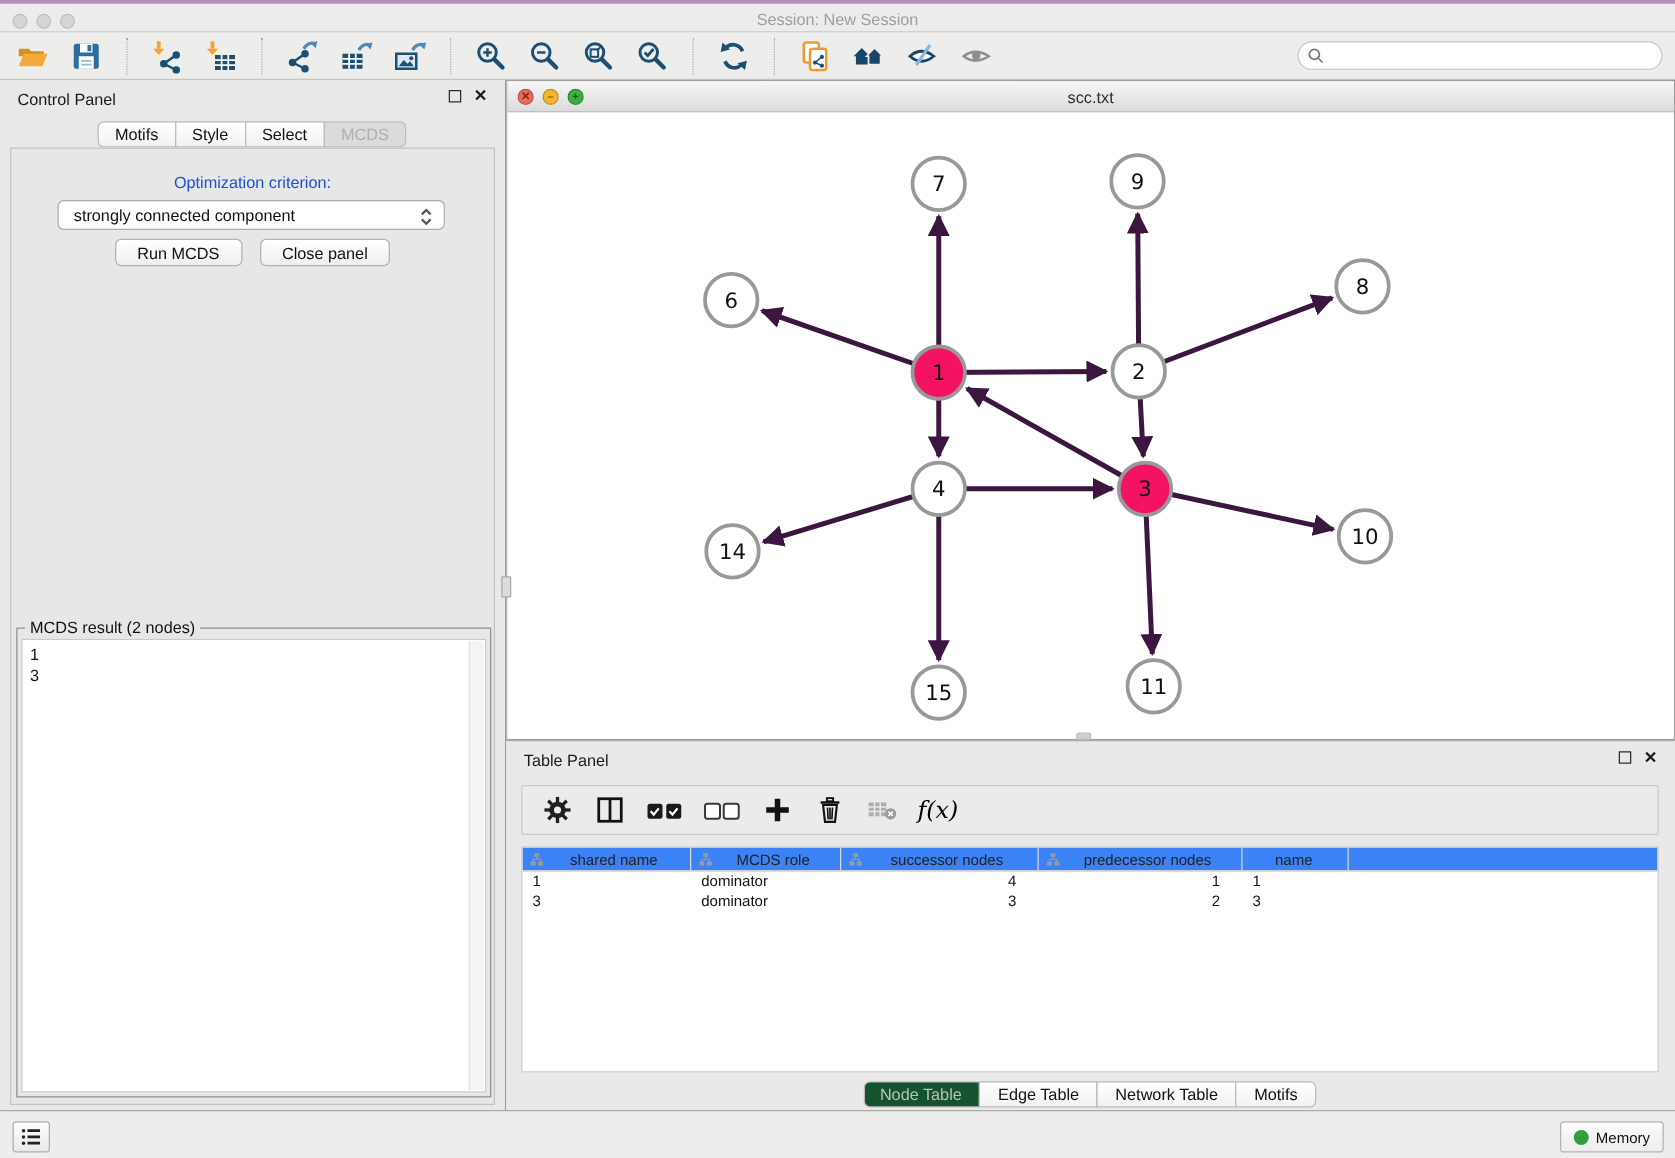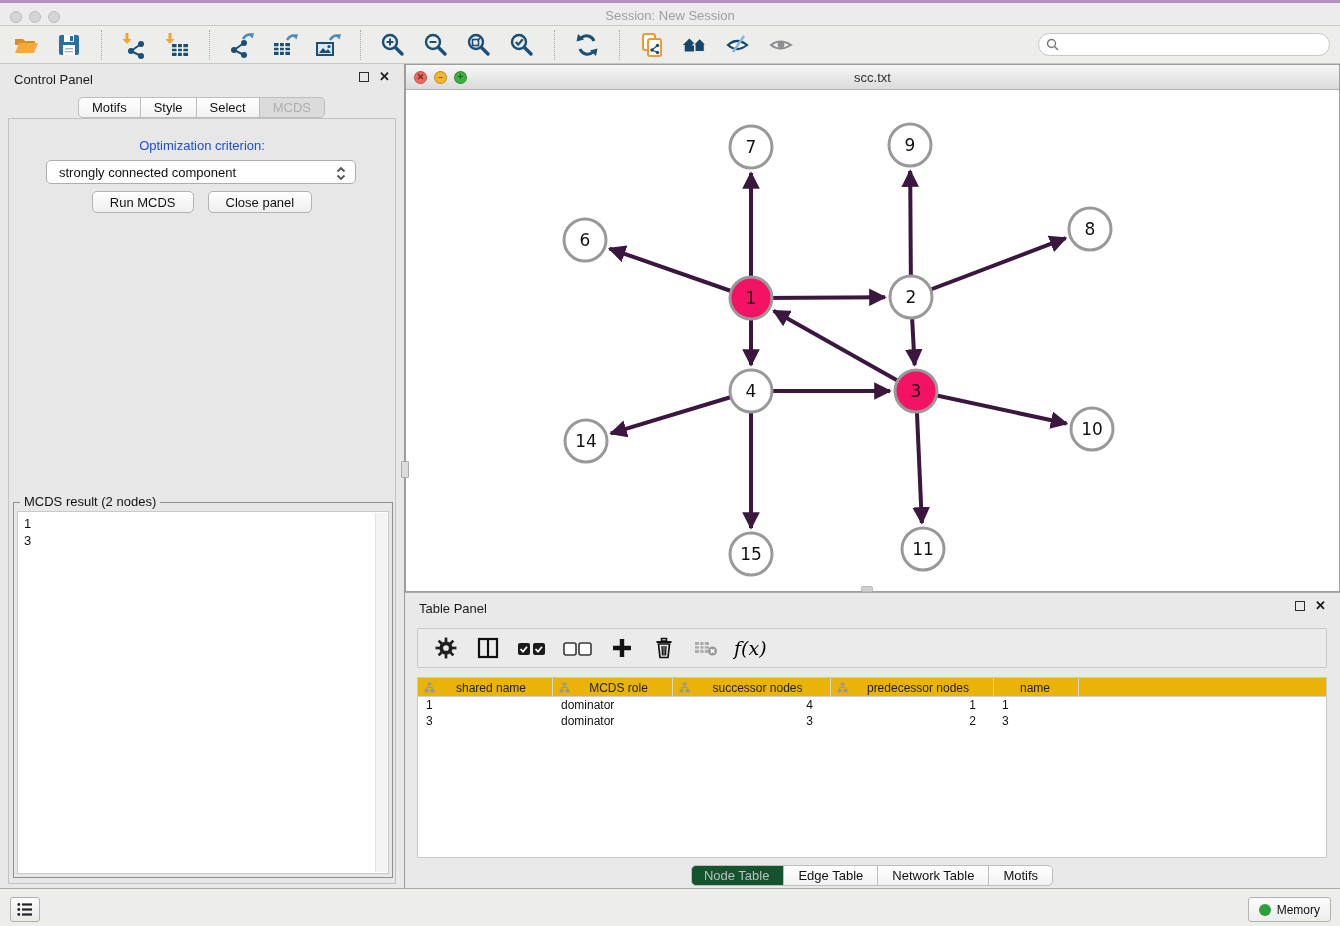--- a/index.html
+++ b/index.html
@@ -75,21 +75,21 @@
     border:1px solid #BDBDBD; border-radius:2px; }
 
   
   #table-panel { position:absolute; left:405px; top:592px; width:935px; height:296px; background:#E9E9E9;
     border-top:1px solid #ABABAB; }
   #tp-toolbar { position:absolute; left:12px; top:35px; width:910px; height:40px; background:#EBEBEB;
     border:1px solid #C9C9C9; border-radius:2px; display:flex; align-items:center; gap:14px; padding-left:14px; }
   .fx { font-family:"DejaVu Serif", serif; font-style:italic; font-size:19px; color:#000000; }
   #tp-table { position:absolute; left:12px; top:84px; width:910px; height:181px; background:#fff;
     border:1px solid #C9C9C9; overflow:hidden; }
-  #thead { display:flex; height:19px; background:#eab308; border-bottom:1px solid #CFCFCF; }
+  #thead { display:flex; height:19px; background:#3b82f6; border-bottom:1px solid #CFCFCF; }
   .hcell { display:flex; align-items:center; border-right:1px solid #D6D6D6; height:19px; padding-left:6px; }
   .hcell svg { margin-right:3px; flex:none; }
   .hlabel { flex:1; text-align:center; font-size:12px; color:#222; padding-right:8px; white-space:nowrap; }
   .trow { display:flex; height:16px; }
   .tcell { font-size:12px; color:#111; line-height:16px; padding:0 18px 0 8px; white-space:nowrap; }
   #tp-tabs { position:absolute; left:0; width:100%; top:272px; display:flex; justify-content:center; }
   .tab2 { height:21px; line-height:19px; padding:0 14px; font-size:13px; color:#111;
     background:linear-gradient(#FFFFFF,#F2F2F2); border:1px solid #BDBDBD; margin-left:-1px; }
   .tab2:first-child { border-radius:5px 0 0 5px; }
   .tab2:last-child { border-radius:0 5px 5px 0; }

